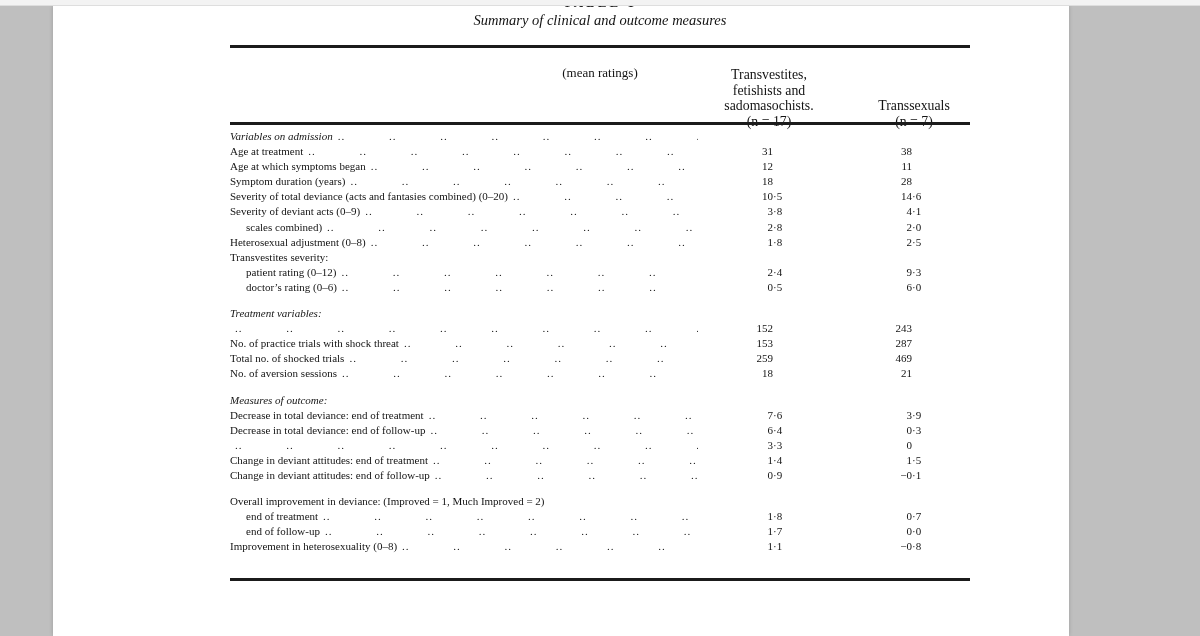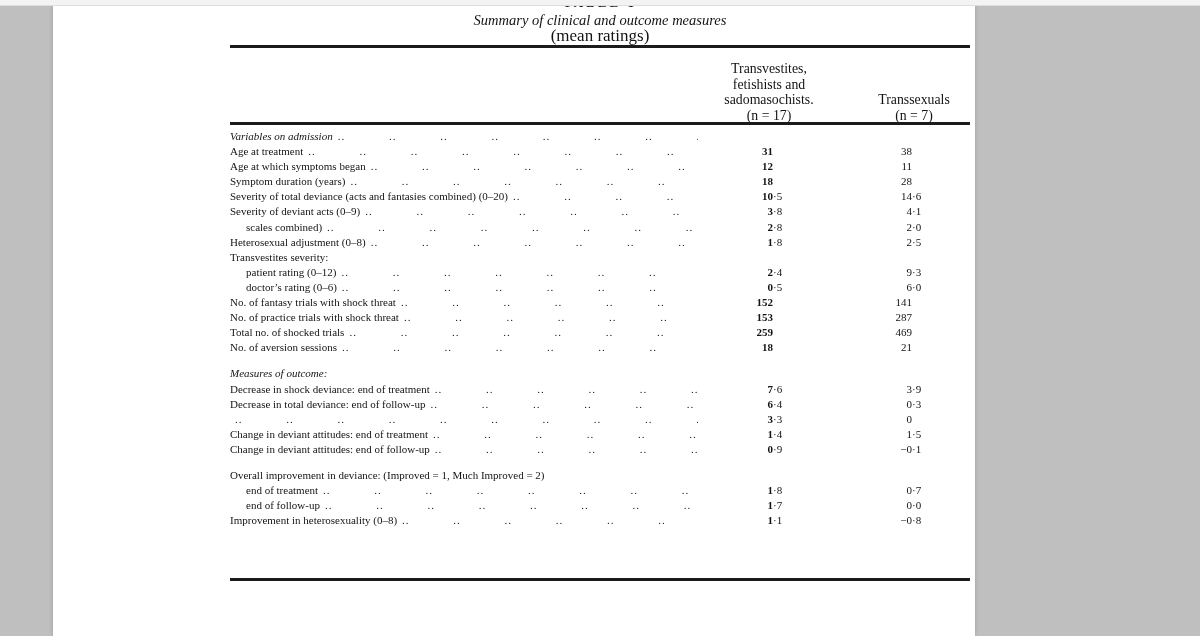--- a/index.html
+++ b/index.html
@@ -6,43 +6,43 @@
   body{
     width:1200px;height:636px;position:relative;overflow:hidden;
     background:#bfbfbf;
     font-family:"Liberation Serif", serif;
   }
   .topstrip{
     position:absolute;left:0;top:0;width:1200px;height:5px;
     background:#f3f3f3;border-bottom:1px solid #dedede;z-index:6;
   }
   .page{
-    position:absolute;left:53px;top:5px;width:922px;height:631px;
+    position:absolute;left:53px;top:5px;width:1016px;height:631px;
     background:#ffffff;box-shadow:0 0 4px rgba(0,0,0,.18);
   }
   
   .caption-clip{
     position:absolute;left:177px;top:0;width:740px;height:6px;
     overflow:hidden;text-align:center;
   }
   .caption-clip .inner{
     display:block;margin-top:-10px;font-size:13px;font-weight:bold;
     letter-spacing:3px;color:#222;
   }
   .title-block{
     position:absolute;left:177px;top:7px;width:740px;text-align:center;color:#131313;
   }
   .title-1{font-style:italic;font-size:14.5px;line-height:16px;}
-  .title-2{font-size:17px;line-height:16px;}
+  .title-2{font-size:13px;line-height:16px;margin-top:37px;}
   .rule{position:absolute;left:177px;width:740px;background:#1b1b1b;}
   .rule-top{top:40px;height:3px;}
   .rule-mid{top:117px;height:2.5px;}
   .rule-bottom{top:573px;height:2.5px;}
   .header{
-    position:absolute;left:177px;top:50px;width:740px;height:72px;
+    position:absolute;left:177px;top:56px;width:740px;height:72px;
     display:flex;align-items:flex-end;font-size:13.8px;color:#131313;
   }
   .header .spacer{flex:1 1 auto;}
   .hcol{text-align:center;line-height:15.4px;padding-bottom:4px;white-space:nowrap;}
   .h1{width:178px;}
   .h2{width:112px;}
   .rows{
     position:absolute;left:177px;top:124px;width:740px;
     font-size:11px;color:#141414;
   }
@@ -58,21 +58,21 @@
   .leader{
     flex:1 1 auto;min-width:0;overflow:hidden;height:15.1px;
     margin-left:5px;margin-right:2px;
   }
   .dots{word-spacing:40px;letter-spacing:1px;white-space:nowrap;color:#141414;}
   .vbox{flex:0 0 auto;display:flex;}
   .v1{width:100px;}
   .v2{width:170px;}
   .vi{text-align:right;}
   .vd{text-align:left;}
-  .v1 .vi{width:73px;font-weight:bold;}
+  .v1 .vi{width:73px;}
   .v1 .vd{width:27px;}
   .v2 .vi{width:112px;}
   .v2 .vd{width:58px;}
 </style>
 </head>
 <body>
 
 <div class="topstrip"></div>
 
 <div class="page">
@@ -221,29 +221,31 @@
         <span class="leader"><span class="dots">.. .. .. .. .. .. .. .. .. .. .. .. .. ..</span></span>
         <span class="vbox v1">
           <span class="vi">0</span>
           <span class="vd">·5</span>
         </span>
         <span class="vbox v2">
           <span class="vi">6</span>
           <span class="vd">·0</span>
         </span>
       </div>
-      <div class="trow">
-        <span class="lbl">No. of fantasy trials with shock threat</span>
+      <div class="trow gap full">
+        <span class="lbl it">Treatment variables:</span>
+      </div>
+      <div class="trow">
         <span class="leader"><span class="dots">.. .. .. .. .. .. .. .. .. .. .. .. .. ..</span></span>
         <span class="vbox v1">
           <span class="vi">152</span>
           <span class="vd"></span>
         </span>
         <span class="vbox v2">
-          <span class="vi">141</span>
+          <span class="vi">243</span>
           <span class="vd"></span>
         </span>
       </div>
       <div class="trow">
         <span class="lbl">No. of practice trials with shock threat</span>
         <span class="leader"><span class="dots">.. .. .. .. .. .. .. .. .. .. .. .. .. ..</span></span>
         <span class="vbox v1">
           <span class="vi">153</span>
           <span class="vd"></span>
         </span>
@@ -273,21 +275,21 @@
         </span>
         <span class="vbox v2">
           <span class="vi">21</span>
           <span class="vd"></span>
         </span>
       </div>
       <div class="trow gap full">
         <span class="lbl it">Measures of outcome:</span>
       </div>
       <div class="trow">
-        <span class="lbl">Decrease in shock deviance: end of treatment</span>
+        <span class="lbl">Decrease in total deviance: end of treatment</span>
         <span class="leader"><span class="dots">.. .. .. .. .. .. .. .. .. .. .. .. .. ..</span></span>
         <span class="vbox v1">
           <span class="vi">7</span>
           <span class="vd">·6</span>
         </span>
         <span class="vbox v2">
           <span class="vi">3</span>
           <span class="vd">·9</span>
         </span>
       </div>

